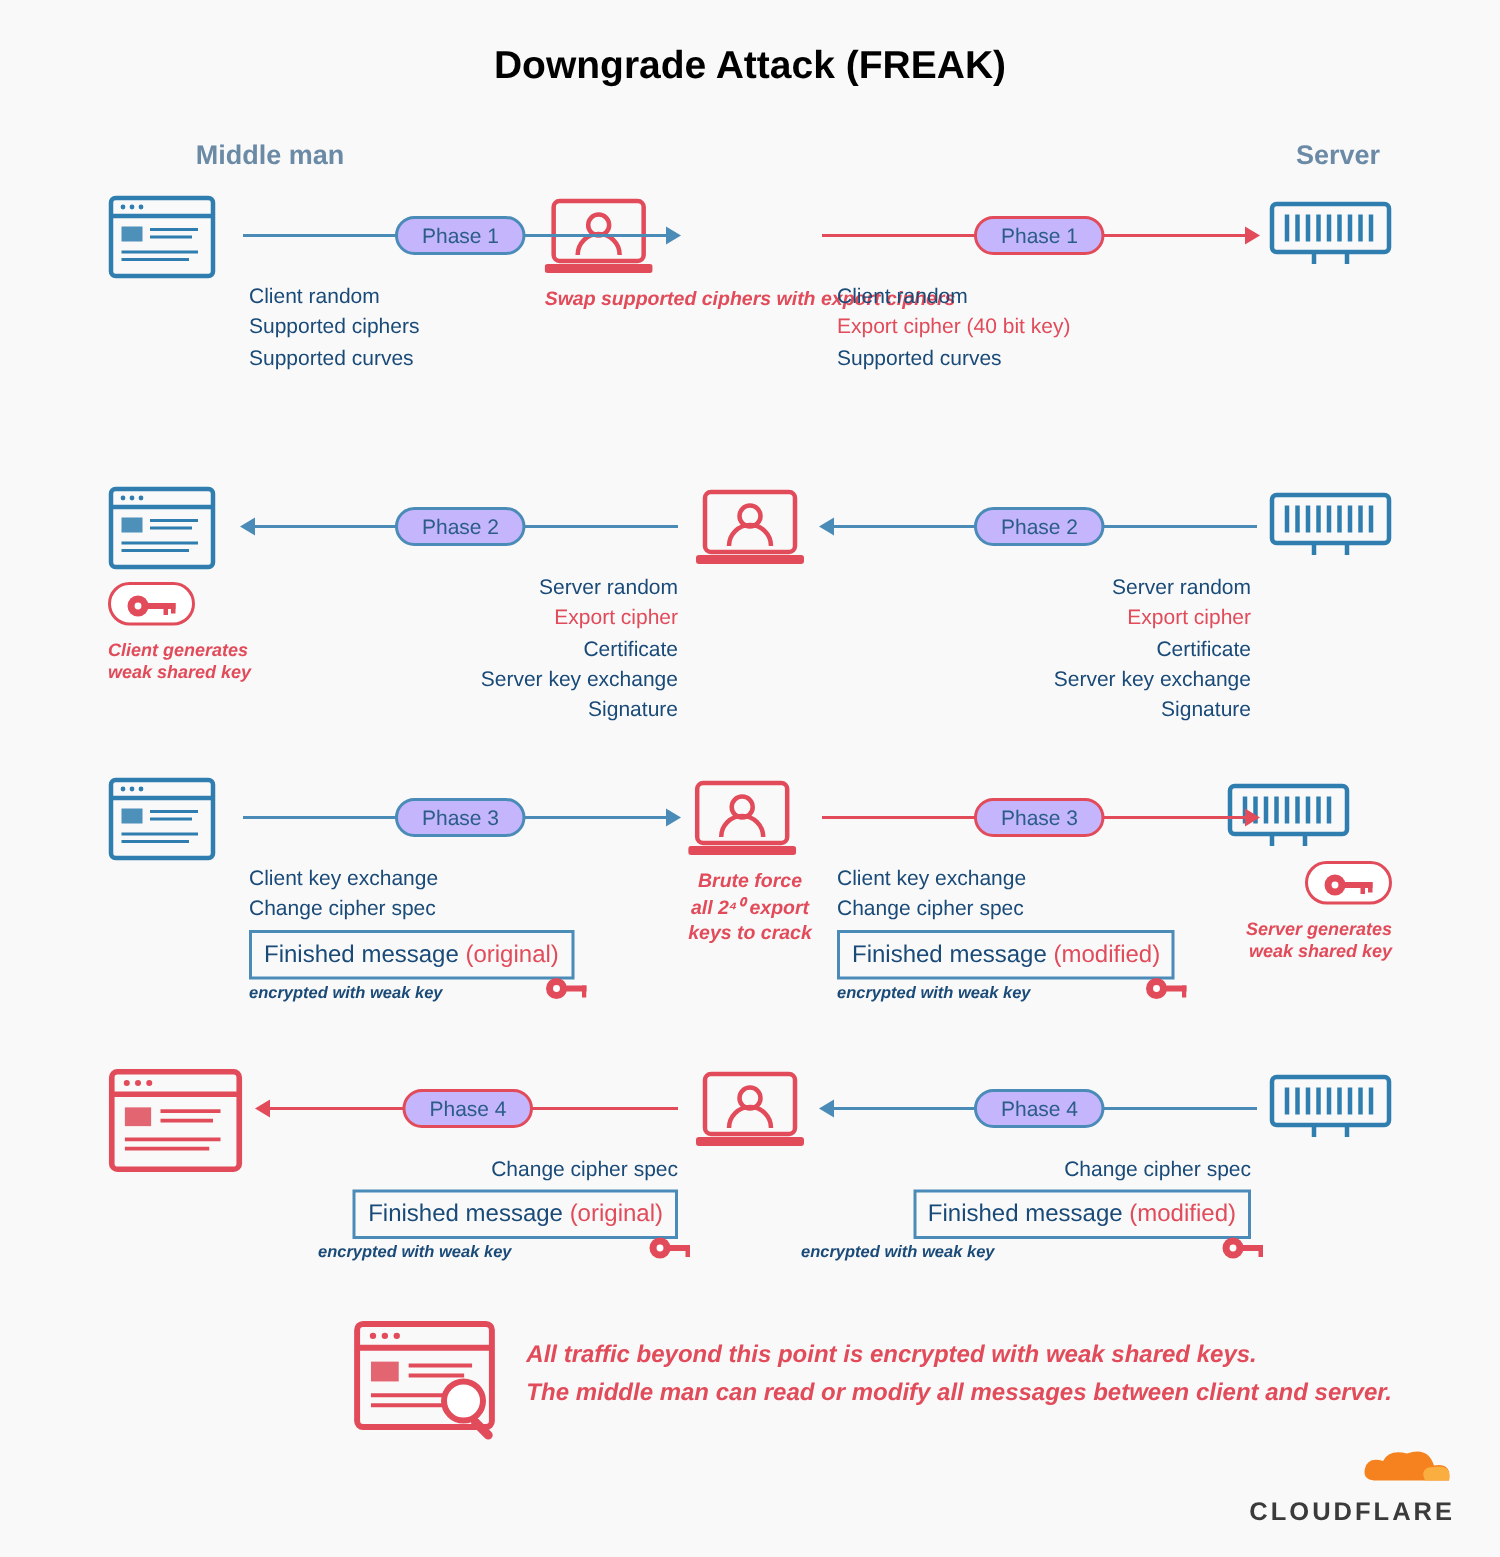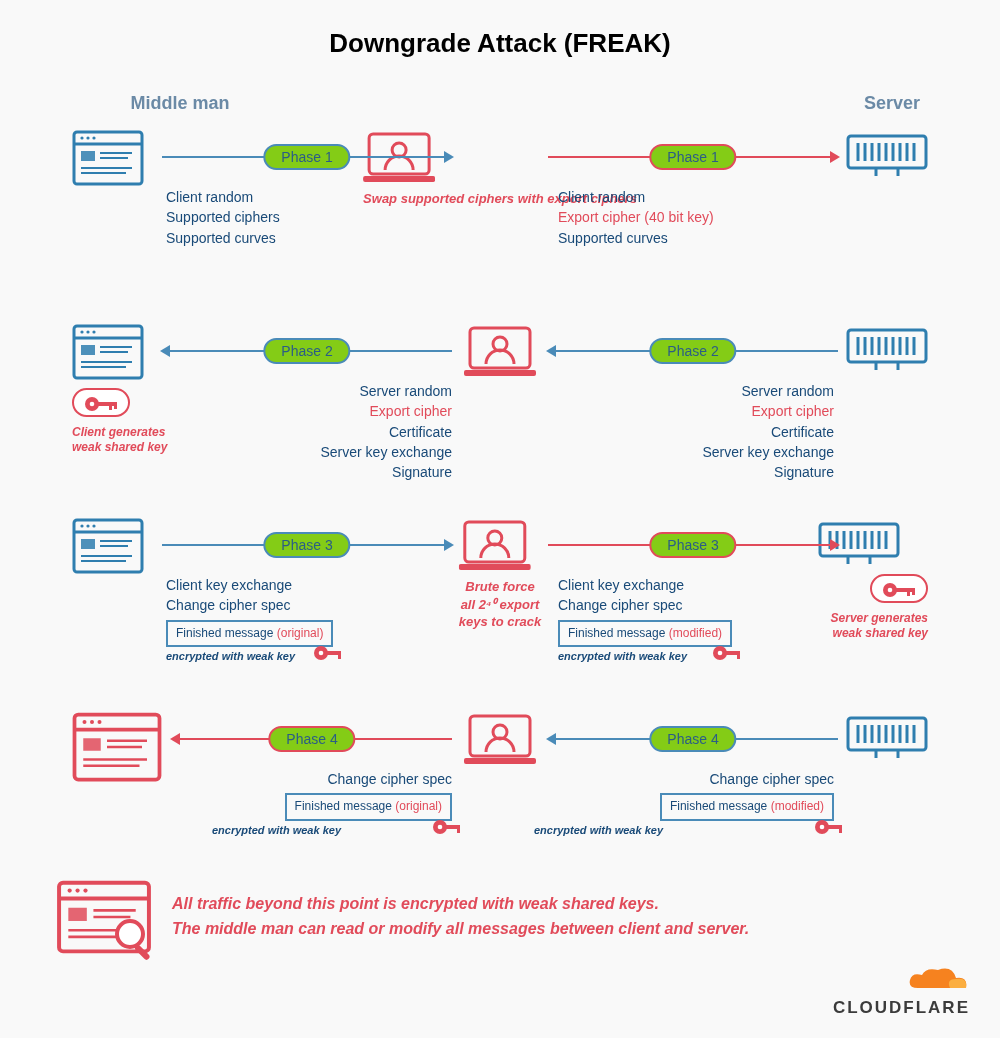--- a/index.html
+++ b/index.html
@@ -60,21 +60,21 @@
   .lane.blue .arrowhead.r { right: -2px; border-left: 10px solid #4a8bb8; }
   .lane.blue .arrowhead.l { left: -2px; border-right: 10px solid #4a8bb8; }
   .lane.red .arrowhead.r { right: -2px; border-left: 10px solid #e14b5a; }
   .lane.red .arrowhead.l { left: -2px; border-right: 10px solid #e14b5a; }
 
   .phase-pill {
     position: absolute;
     top: -12px;
     left: 50%;
     transform: translateX(-50%);
-    background: #84cc16;
+    background: #c4b5fd;
     border: 2px solid;
     border-radius: 16px;
     padding: 3px 16px;
     font-size: 14px;
     font-weight: 500;
     white-space: nowrap;
   }
   .phase-pill.blue { border-color: #4a8bb8; color: #2b5d86; }
   .phase-pill.red { border-color: #e14b5a; color: #2b5d86; }
 
@@ -116,37 +116,38 @@
     margin-top: 4px;
     line-height: 1.25;
   }
 
   .boxed {
     border: 2px solid #4a8bb8;
     padding: 3px 8px;
     display: inline-block;
     margin-top: 4px;
     position: relative;
-    font-size: 12px;
+    font-size: 16px;
   }
   .boxed .paren { color: #e14b5a; }
   .boxed .keysmall {
     position: absolute; right: -10px; bottom: -16px;
   }
   .enc-sub {
     font-style: italic; font-size: 11px; color: #194a78; margin-top:2px;font-weight:bold;
   }
 
   .footer-row {
     position: absolute;
-    left: 56px; right: 72px;
+    left: 72px; right: 72px;
     top: 880px;
     display: flex;
     align-items: center;
     gap: 20px;
+    justify-content: flex-end;
   }
   .footer-text {
     color: #e14b5a;
     font-style: italic;
     font-weight: 600;
     font-size: 16px;
     line-height: 1.55;
   }
 
   .brand {

